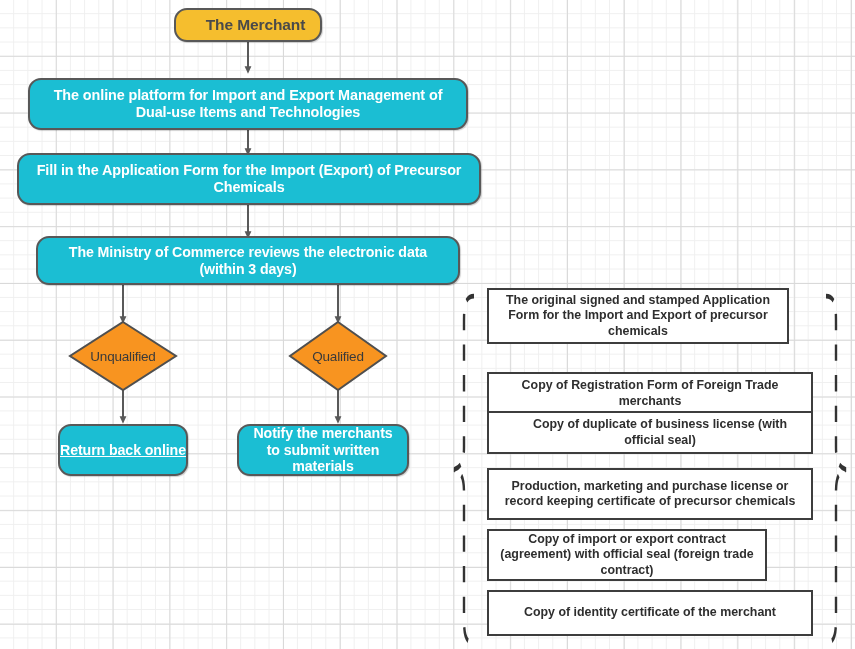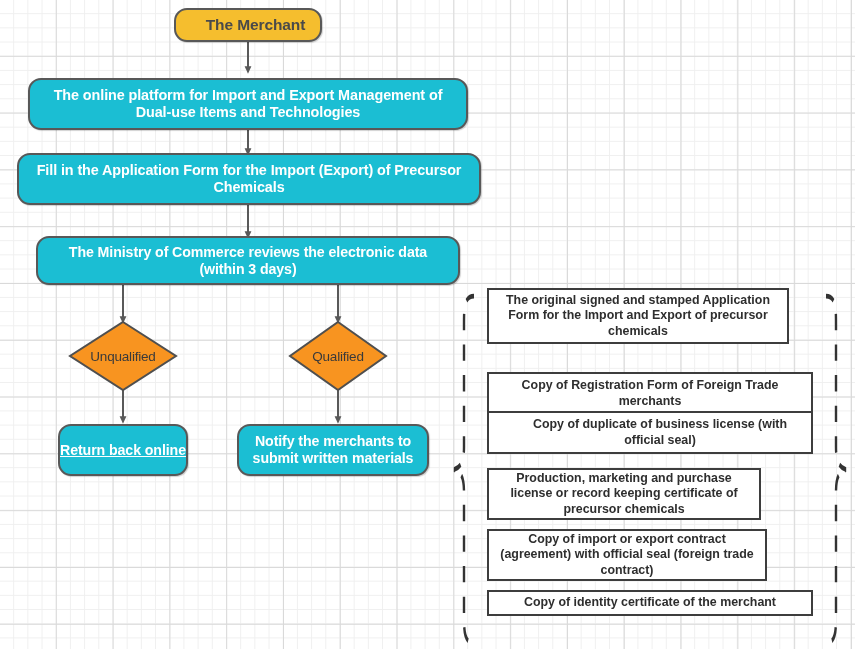--- a/index.html
+++ b/index.html
@@ -147,21 +147,21 @@
     <svg class="diamond-shape" width="100" height="72" viewBox="0 0 100 72">
       <polygon points="50,2 98,36 50,70 2,36" fill="#F89420" stroke="#4f4f4f" stroke-width="2"></polygon>
     </svg>
     <span class="diamond-label txt">Qualified</span>
   </div>
 
   <div class="node pill" style="left:58px; top:424px; width:130px; height:52px; background:#1BBED3; font-size:14.2px; padding:0 0;text-decoration:underline;">
     <span class="txt">Return back online</span>
   </div>
 
-  <div class="node pill" style="left:237px; top:424px; width:192px; height:52px; background:#1BBED3; font-size:14.2px; padding:0 8px;">
+  <div class="node pill" style="left:237px; top:424px; width:172px; height:52px; background:#1BBED3; font-size:14.2px; padding:0 8px;">
     <span class="txt">Notify the merchants to submit written materials</span>
   </div>
 
   <svg class="brace" width="40" height="360" viewBox="0 0 40 360" style="left:448px; top:288px;">
     <path d="M26,4 C16,4 16,10 16,18 L16,78 C16,86 12,88 6,89 C12,90 16,92 16,100 L16,160 C16,168 16,174 26,174" fill="none" stroke="#333333" stroke-width="2.4" stroke-dasharray="8,7" stroke-linecap="butt" transform="translate(0,0) scale(1,2.04)"></path>
   </svg>
 
   <svg class="brace" width="40" height="360" viewBox="0 0 40 360" style="left:812px; top:288px;">
     <path d="M14,4 C24,4 24,10 24,18 L24,78 C24,86 28,88 34,89 C28,90 24,92 24,100 L24,160 C24,168 24,174 14,174" fill="none" stroke="#333333" stroke-width="2.4" stroke-dasharray="8,7" stroke-linecap="butt" transform="translate(0,0) scale(1,2.04)"></path>
   </svg>
@@ -171,25 +171,25 @@
   </div>
 
   <div class="docbox" style="left:487px; top:353px; width:326px; height:43px;margin-top:19px;">
     <span class="txt">Copy of Registration Form of Foreign Trade merchants</span>
   </div>
 
   <div class="docbox" style="left:487px; top:411px; width:326px; height:43px;padding-left:28px;">
     <span class="txt">Copy of duplicate of business license (with official seal)</span>
   </div>
 
-  <div class="docbox" style="left:487px; top:468px; width:274px; height:52px;">
+  <div class="docbox" style="left:487px; top:468px; width:326px; height:52px;">
     <span class="txt">Production, marketing and purchase license or record keeping certificate of precursor chemicals</span>
   </div>
 
   <div class="docbox" style="left:487px; top:529px; width:280px; height:52px;">
     <span class="txt">Copy of import or export contract (agreement) with official seal (foreign trade contract)</span>
   </div>
 
-  <div class="docbox" style="left:487px; top:590px; width:326px; height:26px;">
+  <div class="docbox" style="left:487px; top:590px; width:326px; height:46px;">
     <span class="txt">Copy of identity certificate of the merchant</span>
   </div>
 
 </div>
 
 </body></html>

